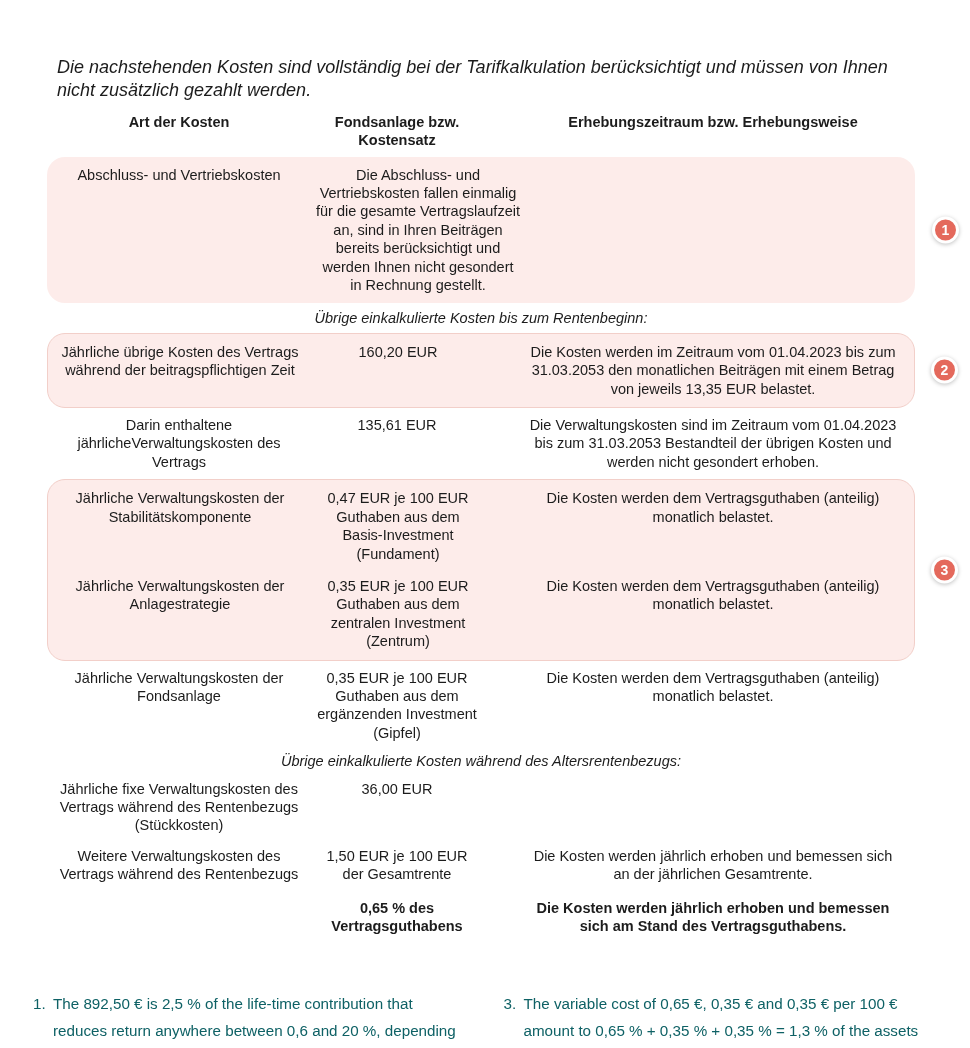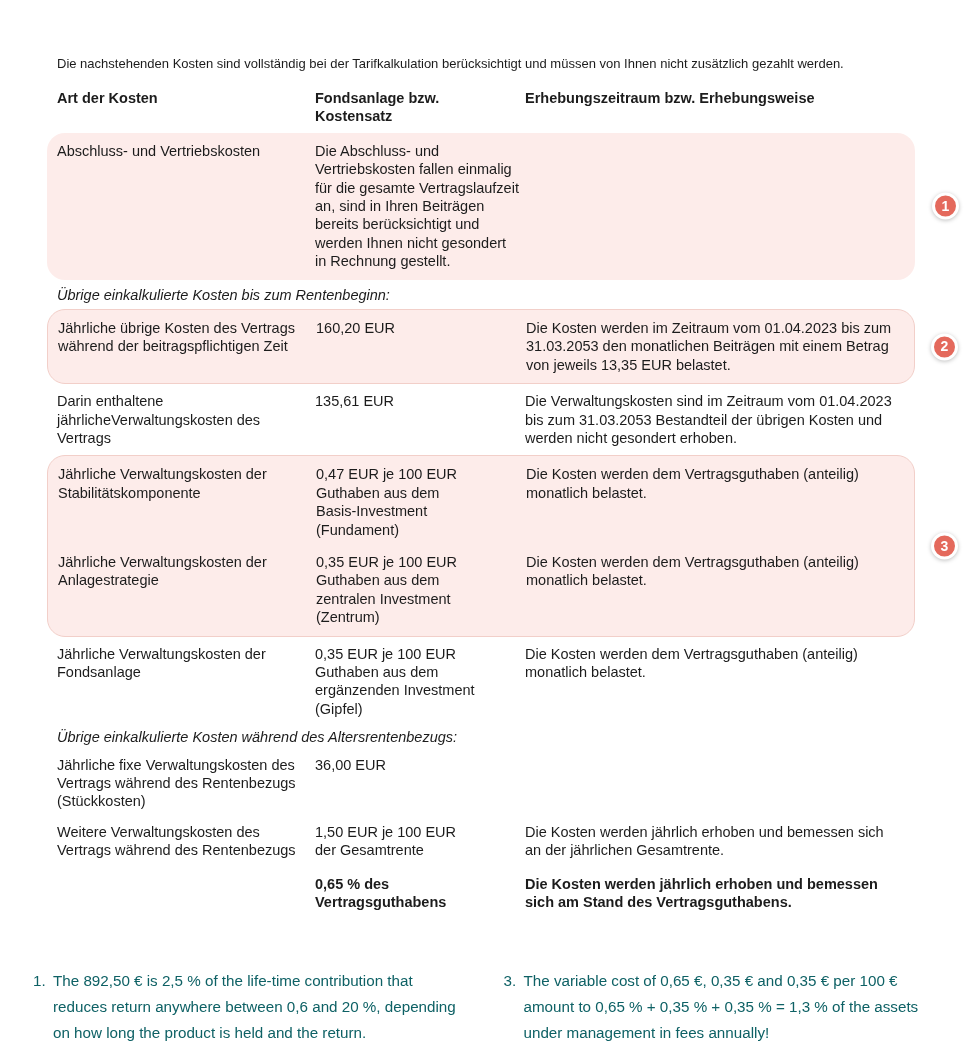--- a/index.html
+++ b/index.html
@@ -9,23 +9,23 @@
     --note-text:#0e6165;
     --logo-orange:#ef8b3f;
     --logo-text:#143f4a;
     --text:#1c1c1c;
   }
   *{box-sizing:border-box;margin:0;padding:0;}
   html,body{width:970px;height:1048px;background:#ffffff;overflow:hidden;}
   body{font-family:"Liberation Sans","DejaVu Sans",sans-serif;color:var(--text);}
 
   .content{margin:0 65px 0 57px;padding-top:56px;}
-  .intro{font-size:13px;line-height:1.3;margin-bottom:10px;}
+  .intro{font-size:18px;line-height:1.3;margin-bottom:4px;font-style:italic;}
 
-  .costs-table{font-size:14.5px;line-height:1.27;}
+  .costs-table{font-size:14.5px;line-height:1.27;text-align:center;}
   .row{display:grid;grid-template-columns:258px 210px 1fr;}
   .cell{padding-right:14px;}
   .c2{padding-right:46px;}
   .c3{padding-right:4px;}
   .thead{font-weight:bold;padding:6px 0 5px;}
   .plain{padding:6px 0;}
   .section-row{padding:4px 0 3px;font-style:italic;}
 
   .hl{background:var(--highlight);border-radius:18px;margin:2px -10px;padding:9px 10px;position:relative;}
   .hl.bordered{border:1px solid var(--highlight-border);}

